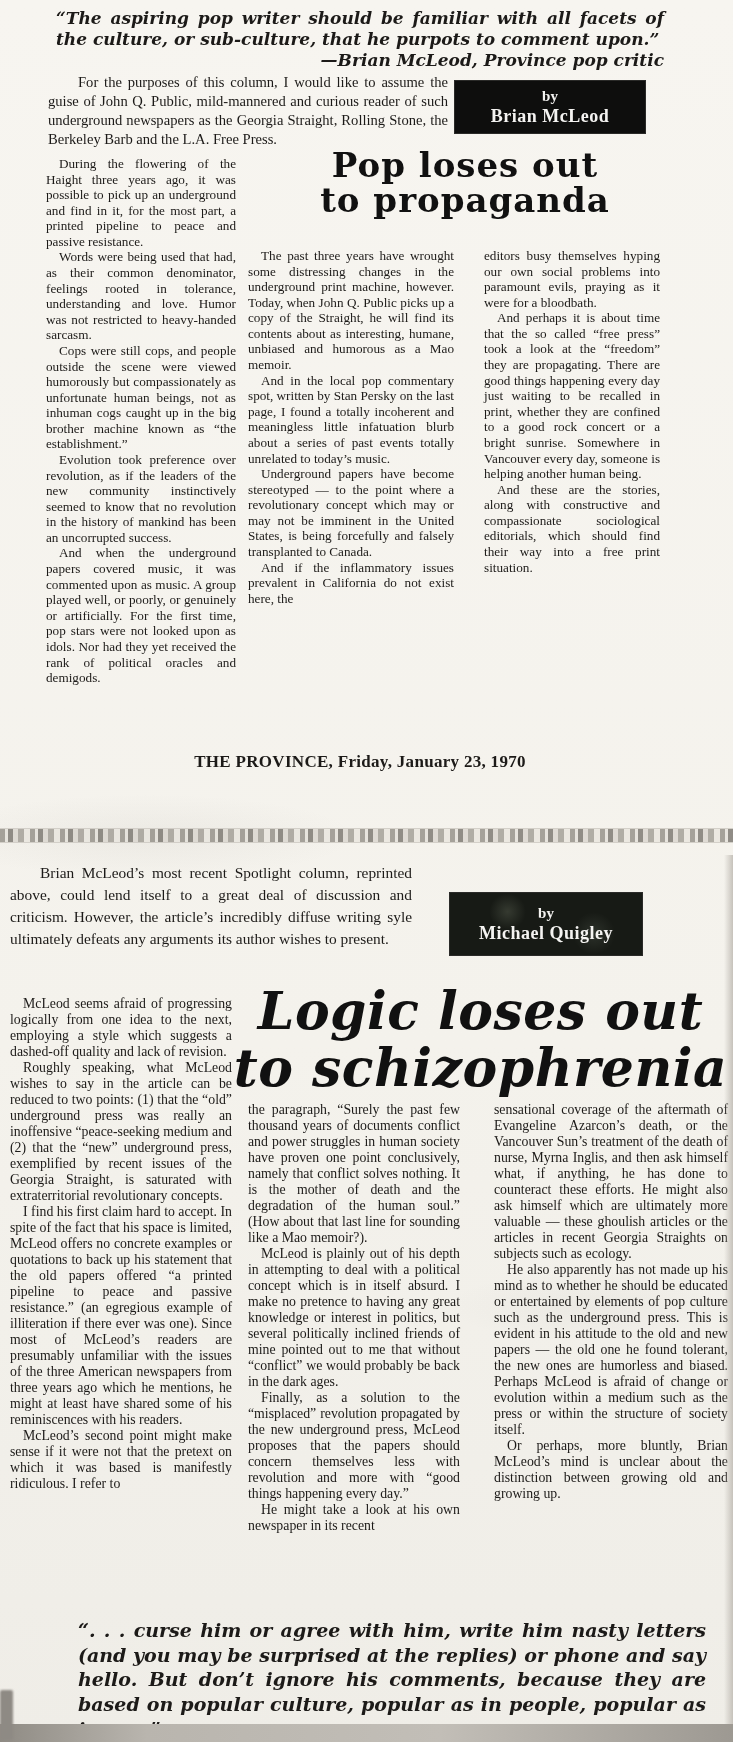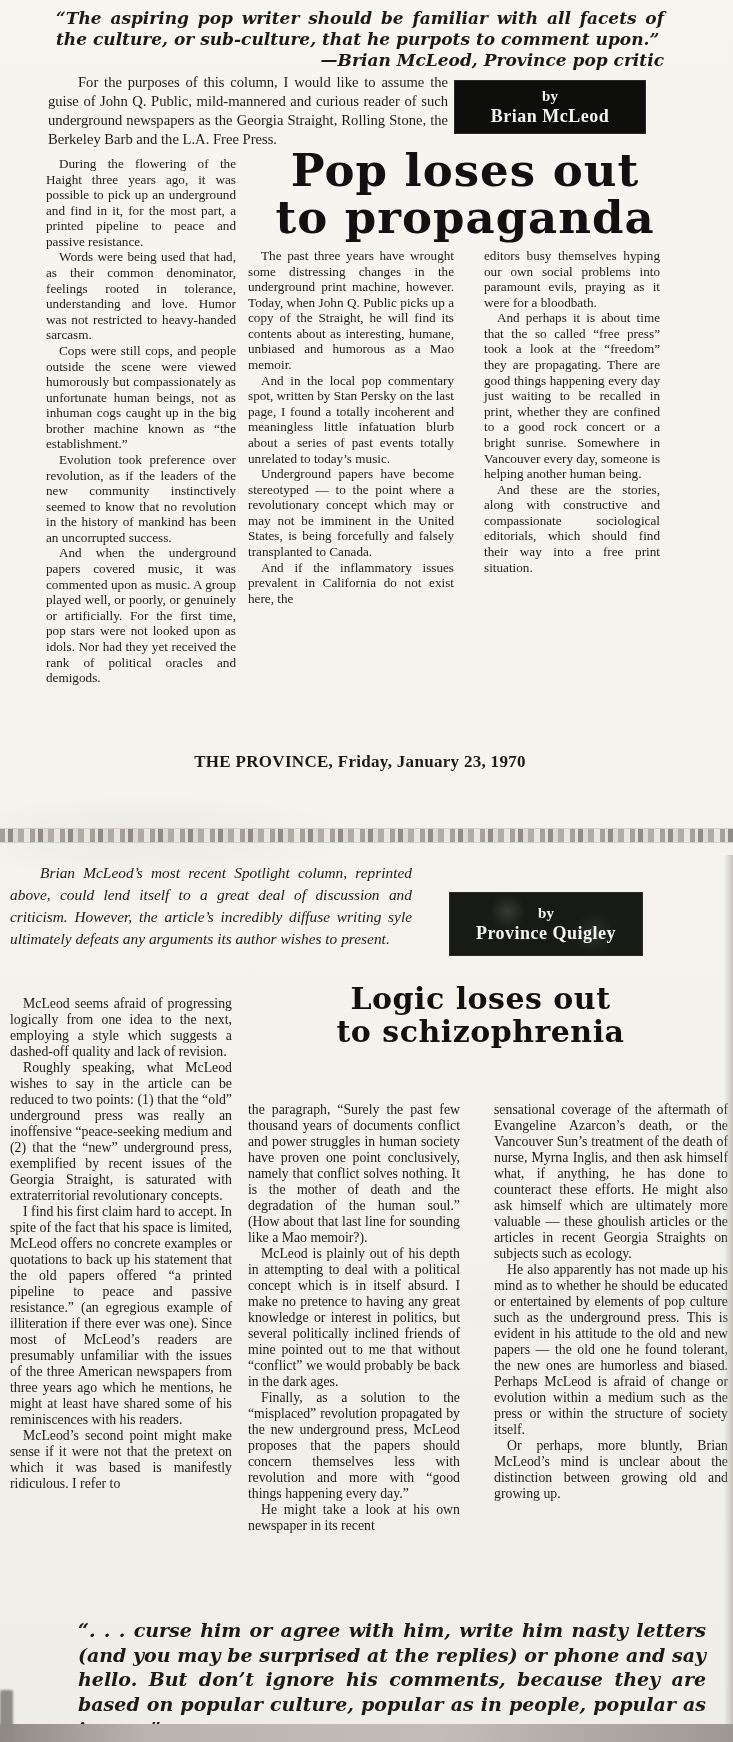--- a/index.html
+++ b/index.html
@@ -20,39 +20,39 @@
     font-style:italic;font-weight:bold;
     line-height:1.26;
   }
   .quote-top{font-size:17px;text-align:justify;}
   .quote-attr{font-family:"DejaVu Serif", serif;font-style:italic;font-weight:bold;
     font-size:17px;text-align:right;margin-top:2px;}
   .quote-bottom{font-size:19px;line-height:1.3;text-align:justify;}
   
   .intro1{font-size:14.6px;line-height:1.3;text-align:justify;}
   .intro1 p,.intro2 p{margin:0;text-indent:30px;}
-  .intro2{font-size:15.4px;line-height:1.42;text-align:justify;font-style:italic;}
+  .intro2{font-size:15.4px;line-height:1.42;text-align:justify;}
   
   .byline-box{
     background:#0e0e0d;color:#f4f3f1;text-align:center;
     display:flex;flex-direction:column;justify-content:center;gap:1px;
     box-shadow:0 0 0 1px #2a2a28;
   }
   .byline-box.mottled{
     background:
       radial-gradient(circle 26px at 30% 30%, rgba(110,118,100,0.35), transparent 70%),
       radial-gradient(circle 30px at 75% 65%, rgba(95,104,92,0.3), transparent 70%),
       #171a15;
   }
   .byline-by{font-size:15px;font-weight:bold;}
   .byline-name{font-size:18px;font-weight:bold;letter-spacing:0.5px;font-family:Liberation Serif, serif;}
   
   .headline{font-family:"DejaVu Serif", serif;font-weight:bold;color:#111;text-align:center;}
-  .headline1{font-size:45px;line-height:1.04;letter-spacing:1px;}
-  .headline2{font-size:30px;line-height:1.1;letter-spacing:0.5px;}
+  .headline1{font-size:34px;line-height:1.04;letter-spacing:1px;}
+  .headline2{font-size:52px;line-height:1.1;font-style:italic;letter-spacing:0.5px;}
   
   .col{text-align:justify;}
   .col p{margin:0;text-indent:13px;}
   .col p.noind{text-indent:0;}
   .a1col{font-size:13.2px;line-height:1.18;}
   .a2col{font-size:13.8px;line-height:1.16;}
   .dateline{font-size:17px;font-weight:bold;text-align:center;letter-spacing:0.3px;}
   
   .divider{
     height:13px;
@@ -112,21 +112,21 @@
 <div class="abs dateline" style="left:0px;top:752px;width:720px;">THE PROVINCE, Friday, January 23, 1970</div>
 
 <div class="abs divider" style="left:0px;top:828px;width:733px;"></div>
 
 <div class="abs intro2" style="left:10px;top:862px;width:402px;">
   <p>Brian McLeod’s most recent Spotlight column, reprinted above, could lend itself to a great deal of discussion and criticism. However, the article’s incredibly diffuse writing syle ultimately defeats any arguments its author wishes to present.</p>
 </div>
 
 <div class="abs byline-box mottled" style="left:450px;top:893px;width:192px;height:62px;">
   <span class="byline-by">by</span>
-  <span class="byline-name">Province Quigley</span>
+  <span class="byline-name">Michael Quigley</span>
 </div>
 
 <div class="abs headline headline2" style="left:228px;top:982px;width:505px;">
   <div>Logic loses out</div>
   <div>to schizophrenia</div>
 </div>
 
 <div class="abs col a2col" style="left:10px;top:996px;width:222px;">
   <p>McLeod seems afraid of progressing logically from one idea to the next, employing a style which suggests a dashed-off quality and lack of revision.</p>
   <p>Roughly speaking, what McLeod wishes to say in the article can be reduced to two points: (1) that the “old” underground press was really an inoffensive “peace-seeking medium and (2) that the “new” underground press, exemplified by recent issues of the Georgia Straight, is saturated with extraterritorial revolutionary concepts.</p>

